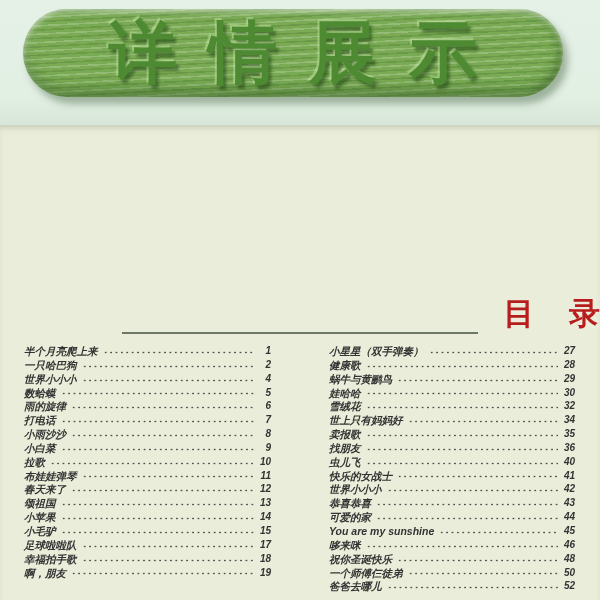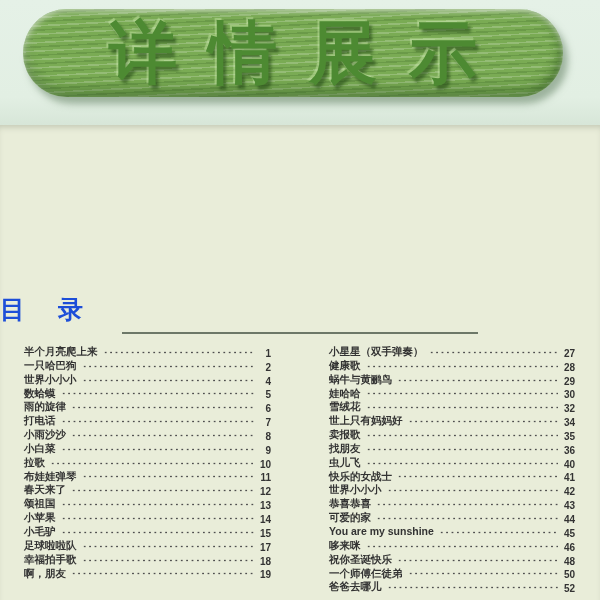--- a/index.html
+++ b/index.html
@@ -45,31 +45,31 @@
     white-space:nowrap;
   }
   
   .content {
     position:absolute; top:125px; left:0; width:600px; height:475px;
     background:#e9edd9;
     box-shadow: inset 0 5px 6px -3px rgba(120,130,110,0.35);
   }
   .toc-title {
     position:absolute; top:168px; left:0; width:600px;
-    text-align:left; font-size:25px; font-weight:bold;
-    color:#1d4ed8; word-spacing:26px; margin:0;
+    text-align:right; font-size:31px; font-weight:bold;
+    color:#b91c1c; word-spacing:26px; margin:0;
   }
   .toc-rule {
     position:absolute; top:207px; left:122px; width:356px; height:2px;
     background:#6d7868;
   }
   .toc-col { position:absolute; top:220px; }
   .toc-col-left  { left:24px;  width:247px; }
   .toc-col-right { left:329px; width:246px; }
-  .toc-row { display:flex; align-items:flex-end; height:13.85px; }
+  .toc-row { display:flex; align-items:flex-start; height:13.85px;font-style:italic; }
   .toc-row-title {
     font-size:10.5px; font-weight:bold; color:#333;
     white-space:nowrap; line-height:13.85px;
   }
   .toc-dots {
     flex:1; align-self:stretch; margin:0 2px 0 5px;
     background-image:radial-gradient(circle, #4e4e4e 1px, rgba(0,0,0,0) 1.2px);
     background-size:5.4px 5.4px;
     background-position:0 58%;
     background-repeat:repeat-x;

